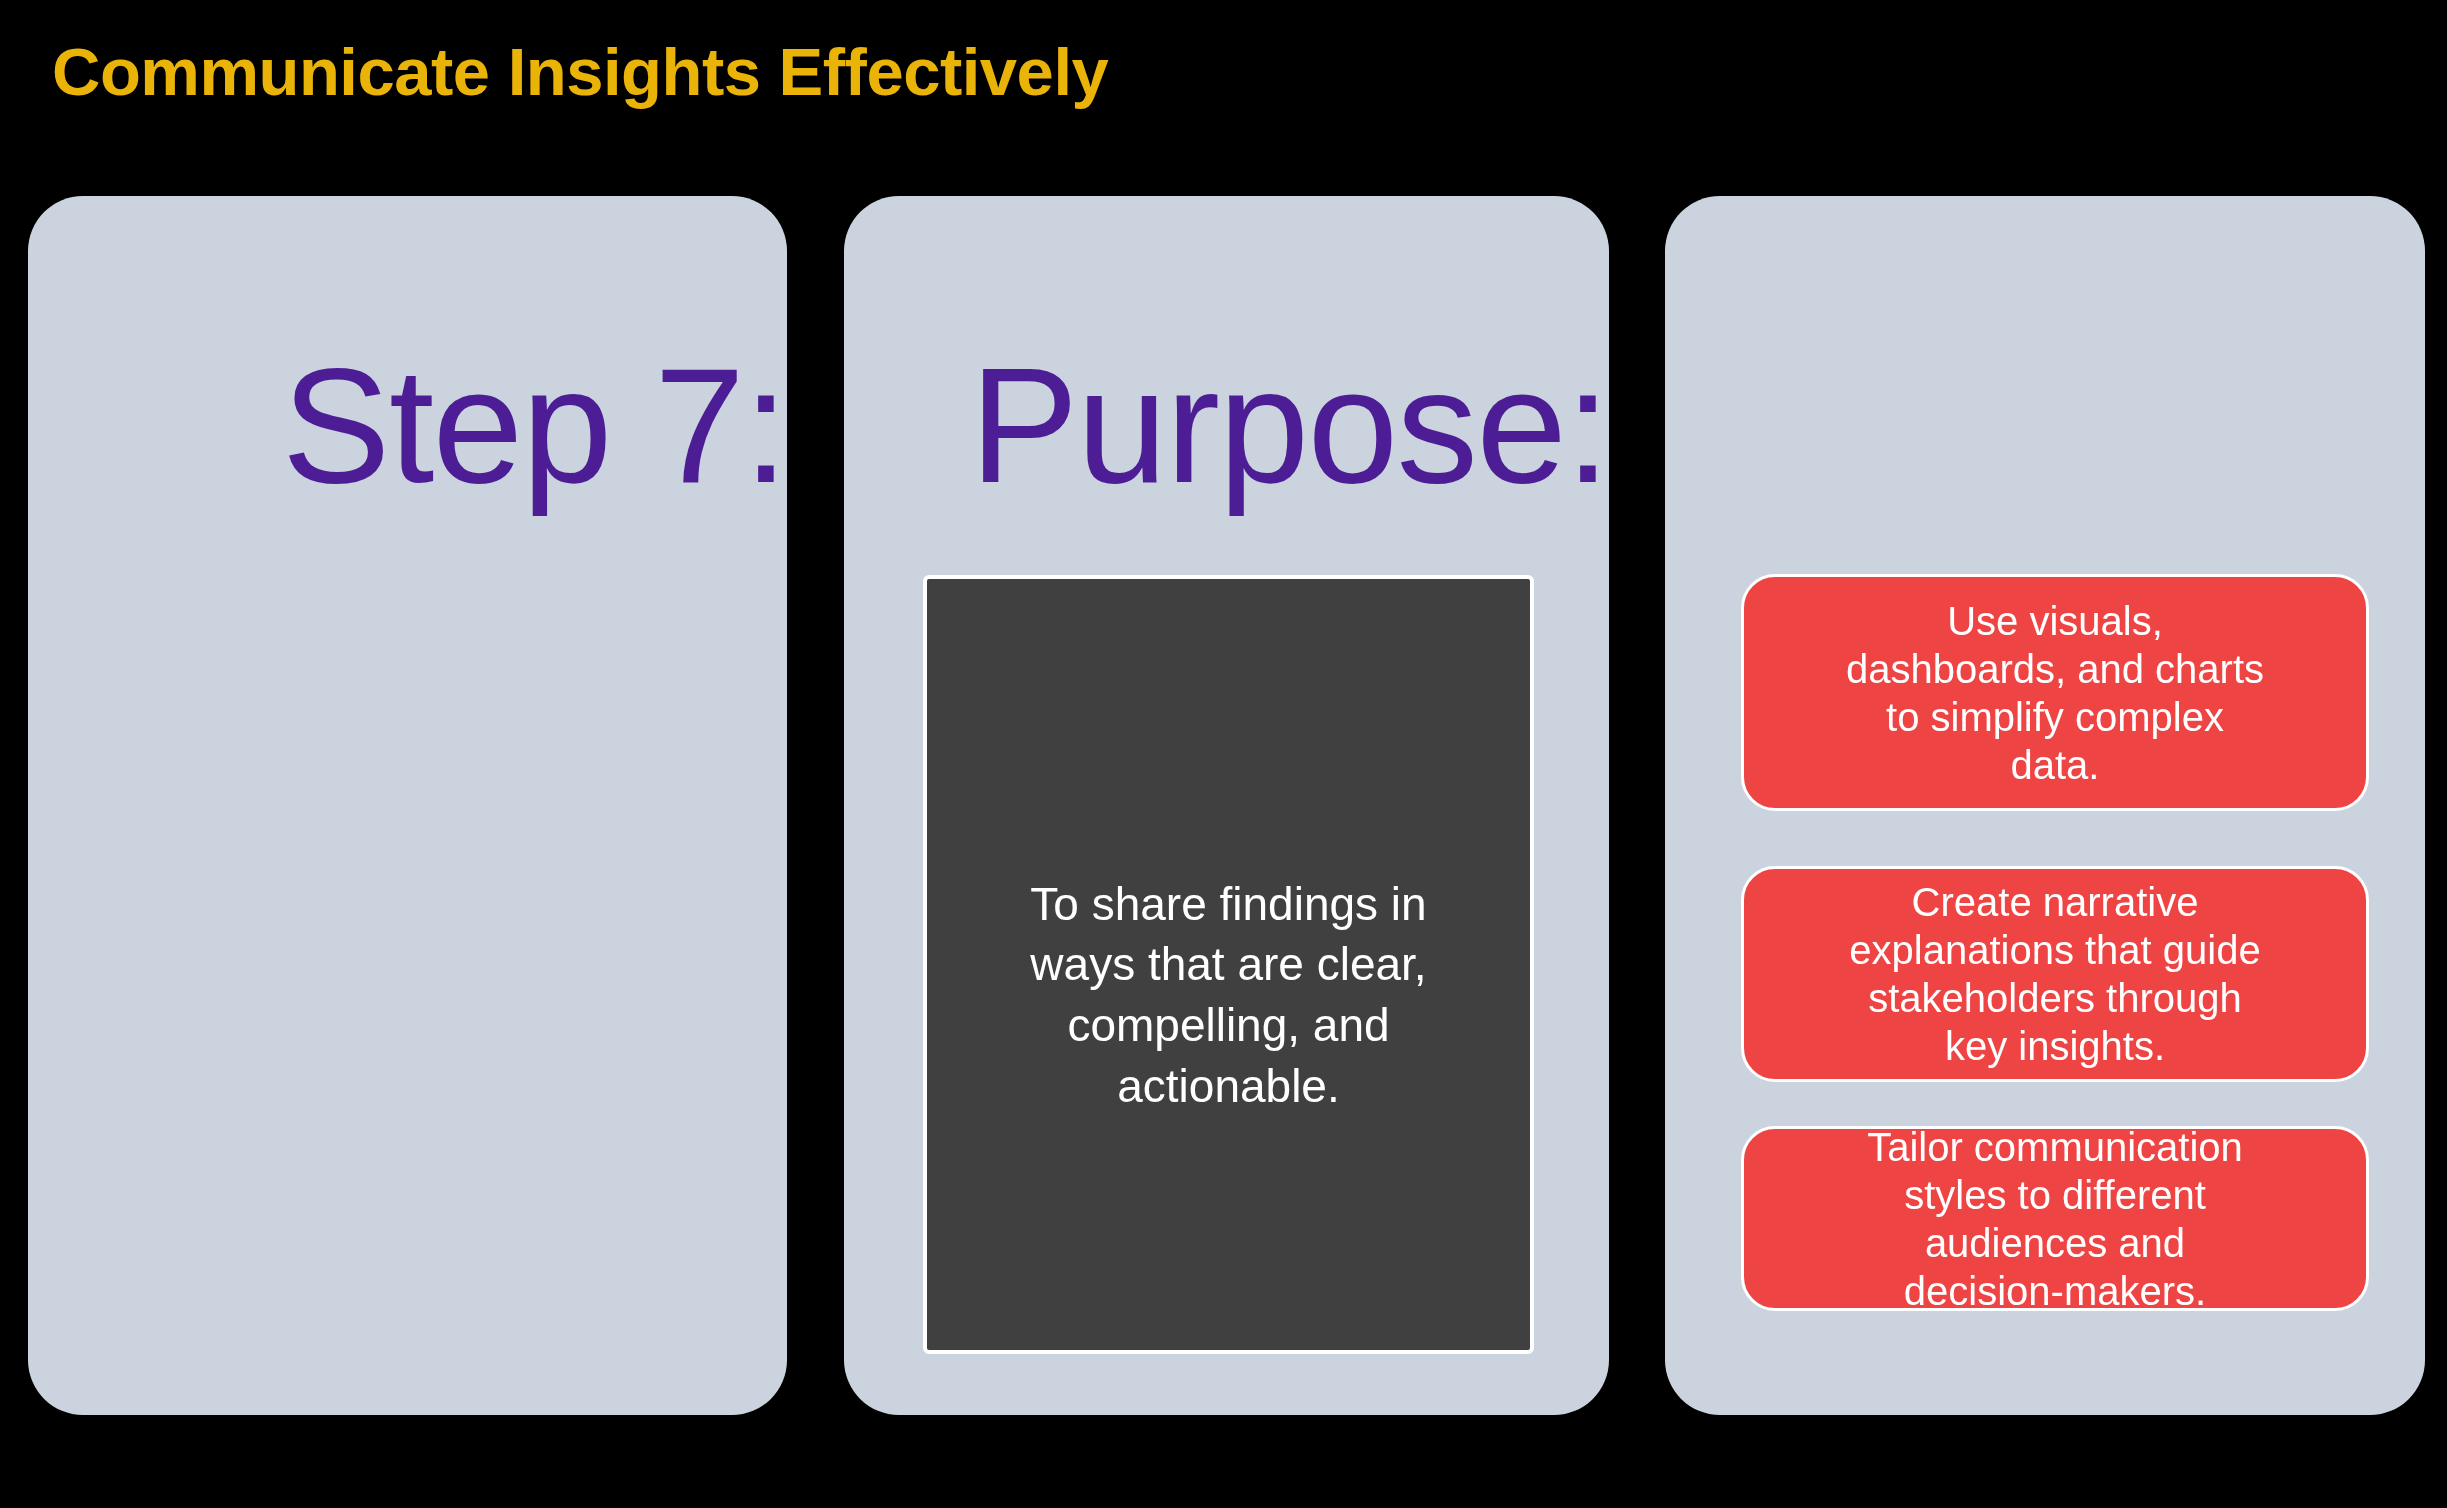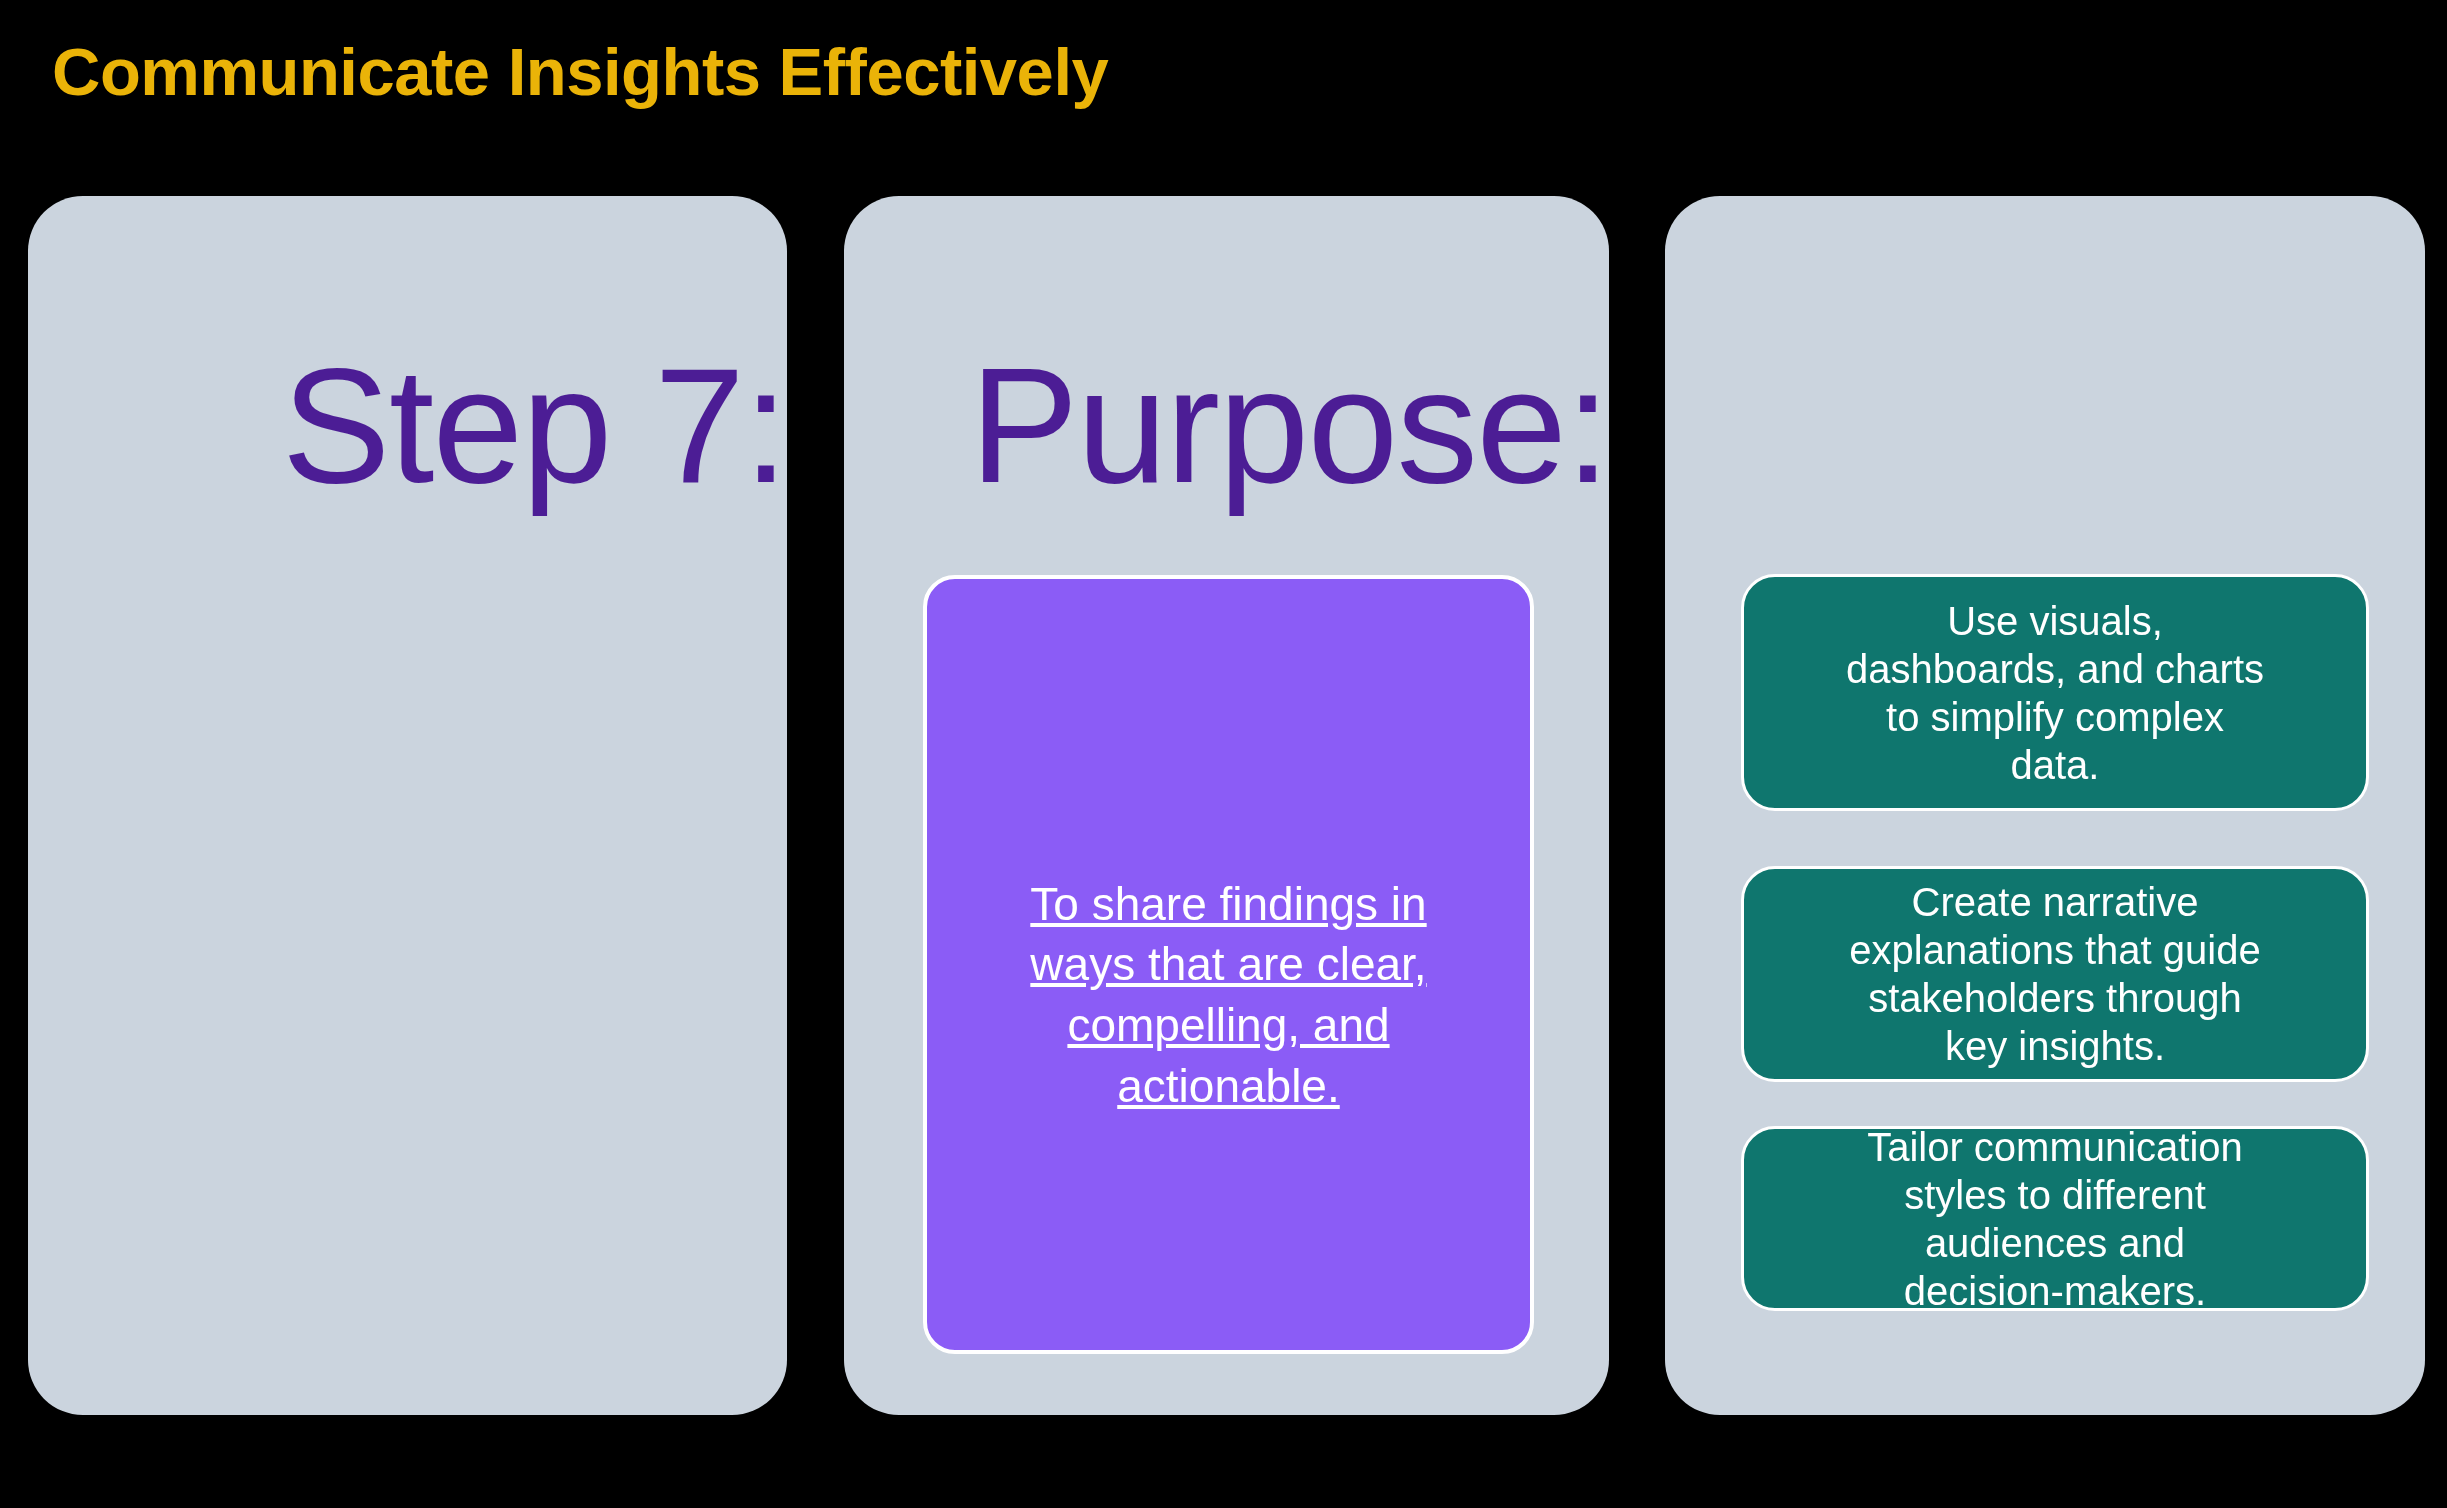--- a/index.html
+++ b/index.html
@@ -61,33 +61,32 @@
   }
   .detail-box p {
     margin: 0;
     white-space: pre-line;
   }
   .purpose-box {
     left: 79px;
     top: 379px;
     width: 611px;
     height: 779px;
-    border-radius: 32px;
-    background: #8b5cf6;
+    border-radius: 6px;
+    background: #404040;
     padding-top: 61px;
     font-size: 46px;
     line-height: 1.32;
-    text-decoration: underline;
   }
   .action-box {
     left: 76px;
     width: 628px;
     border-radius: 34px;
     border-width: 3.8px;
-    background: #0f766e;
+    background: #ef4444;
     font-size: 40px;
     line-height: 1.2;
   }
   .action-box-1 { top: 378px; height: 237px; }
   .action-box-2 { top: 670px; height: 216px; }
   .action-box-3 { top: 930px; height: 185px; }
 </style>
 </head>
 <body>
 

